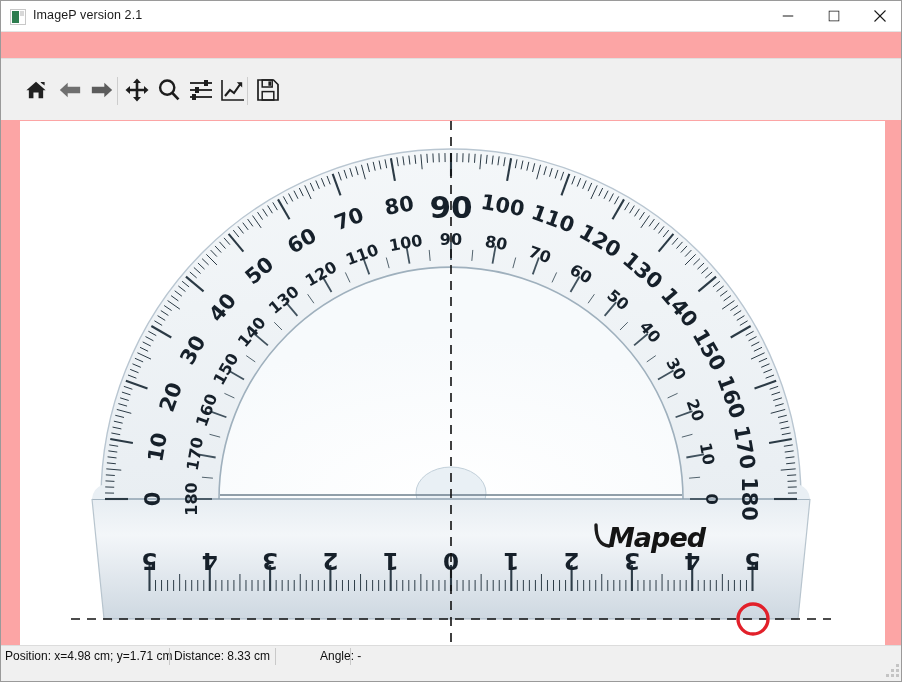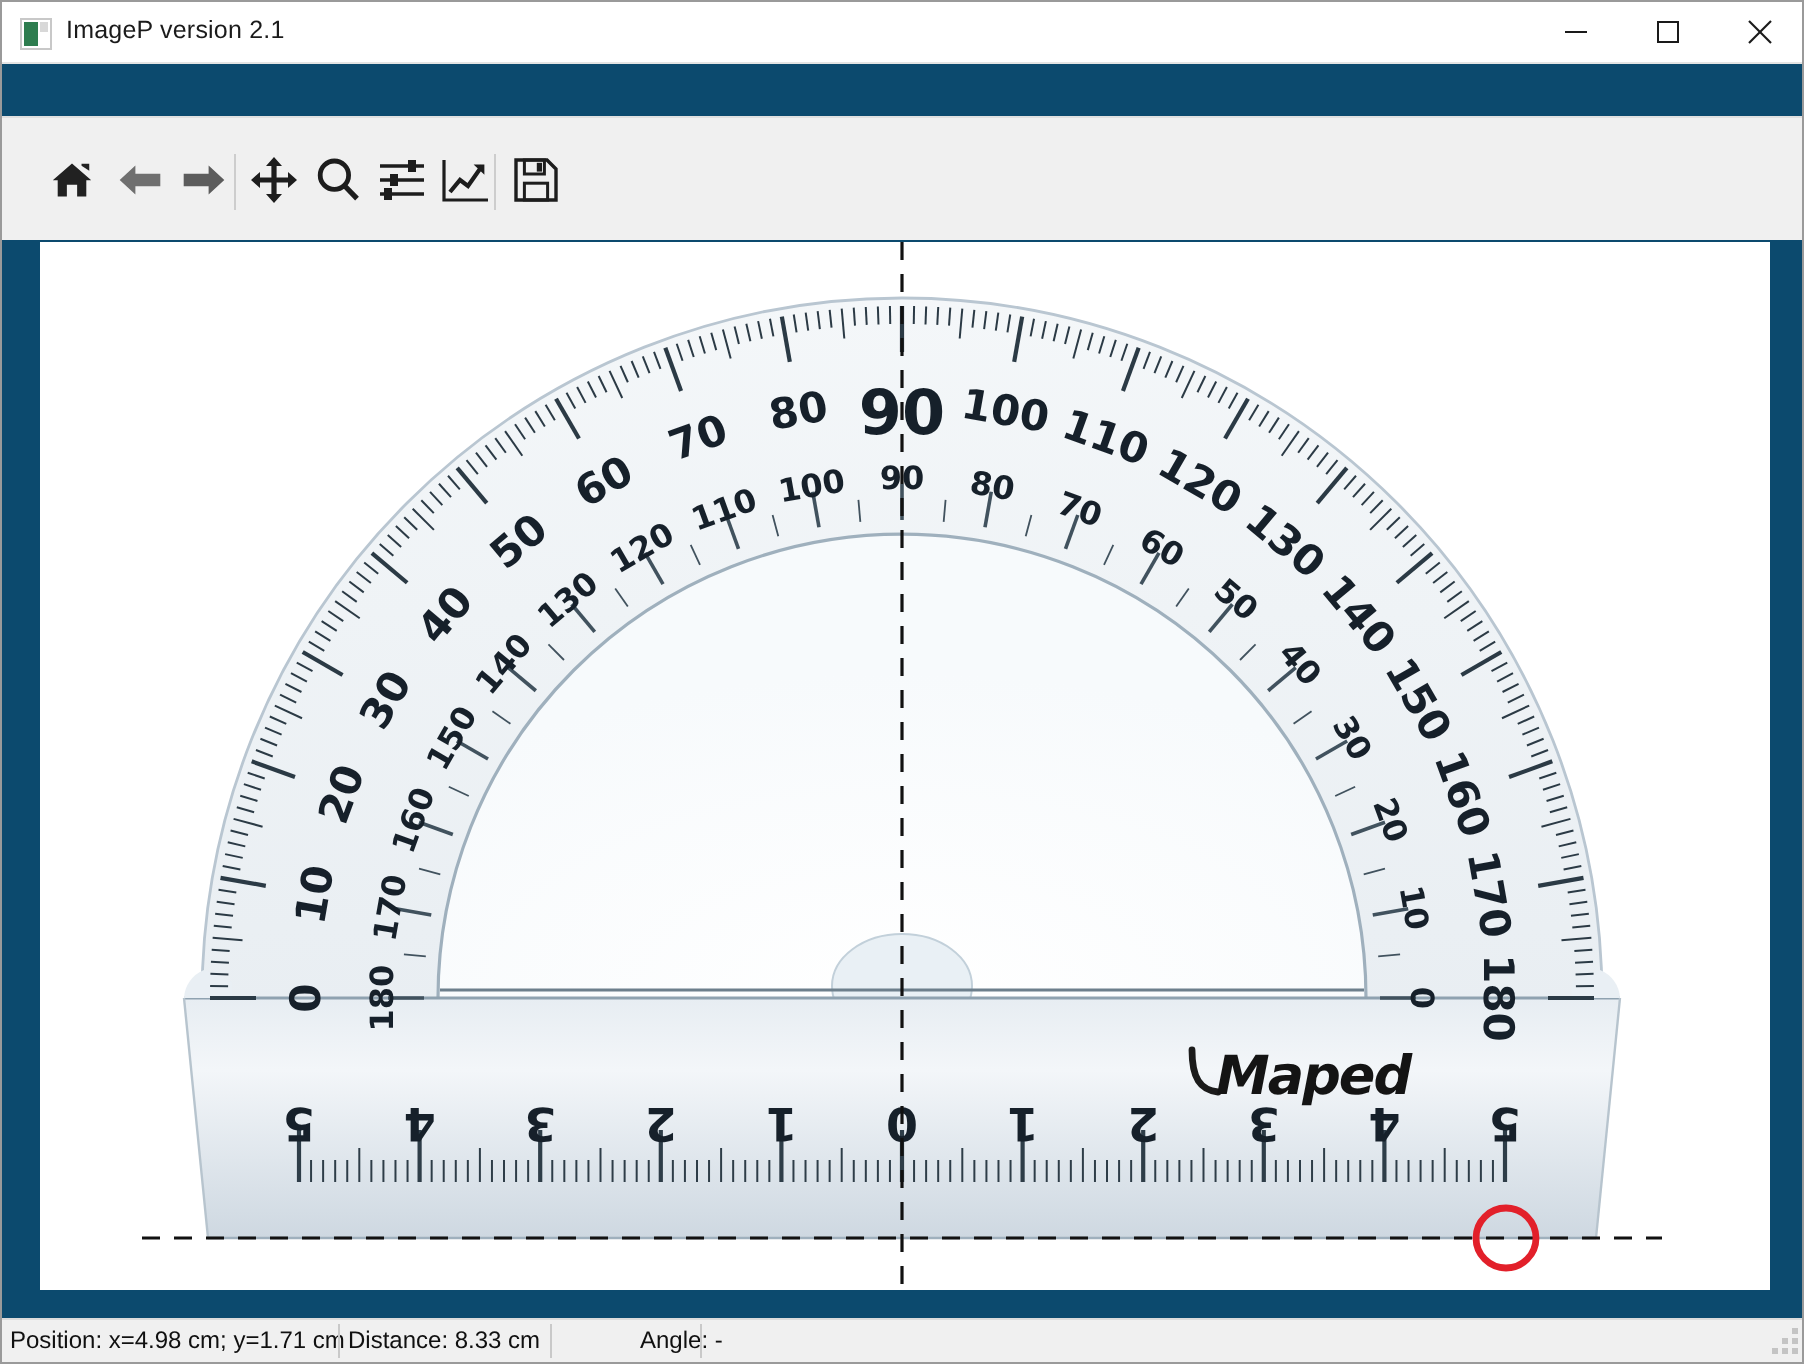--- a/index.html
+++ b/index.html
@@ -8,21 +8,21 @@
   }
   body {
     font-family: "Liberation Sans", sans-serif;
     -webkit-font-smoothing: antialiased;
   }
   #app {
     position: relative;
     width: 902px;
     height: 682px;
     overflow: hidden;
-    background: #0c4a6e;
+    background: #fca5a5;
     border: 1px solid #9a9a9a;
     box-sizing: border-box;
   }
 
   
   .titlebar {
     position: absolute; left: 0; top: 0;
     width: 902px; height: 31px;
     background: #ffffff;
     border-bottom: 1px solid #e4e4e4;
@@ -131,21 +131,21 @@
   
   .overlay {
     position: absolute; left: 0; top: 0;
     width: 865px; height: 524px;
     pointer-events: none;
   }
 
   
   .statusbar {
     position: absolute; left: 0; bottom: 0;
-    width: 902px; height: 22px;
+    width: 902px; height: 36px;
     background: #f0f0f0;
     border-top: 1px solid #dcdcdc;
     box-sizing: border-box;
   }
   .status-panel {
     position: absolute; top: 3px;
     font-size: 12px;
     color: #101010;
     white-space: nowrap;
   }

